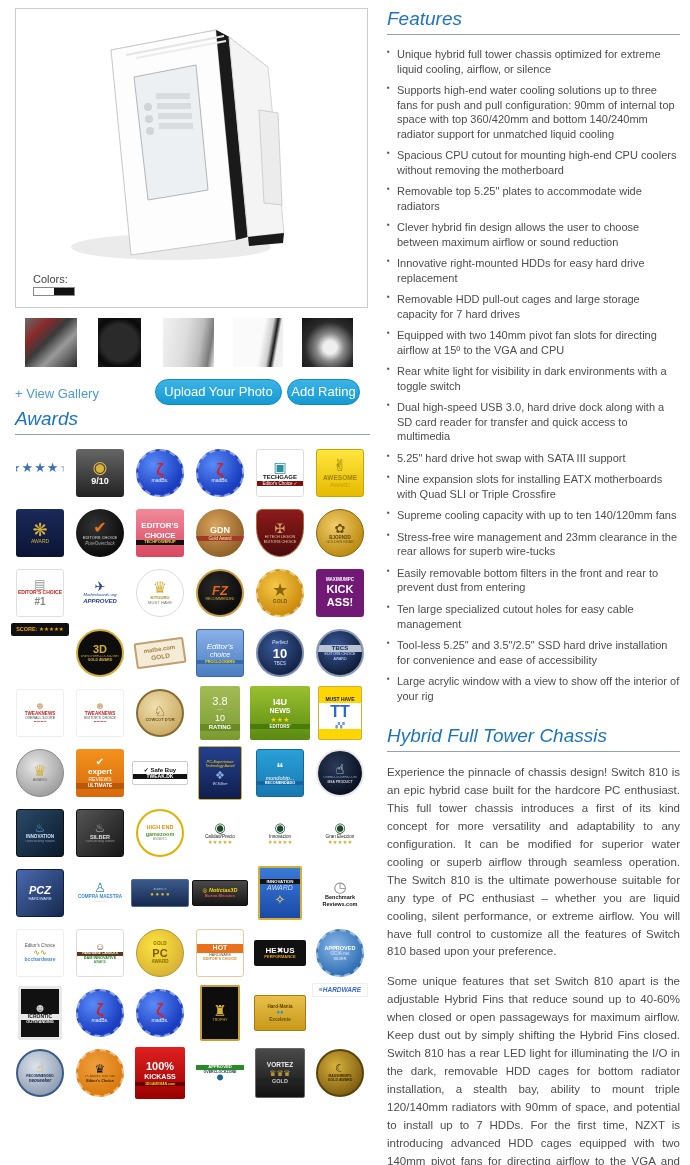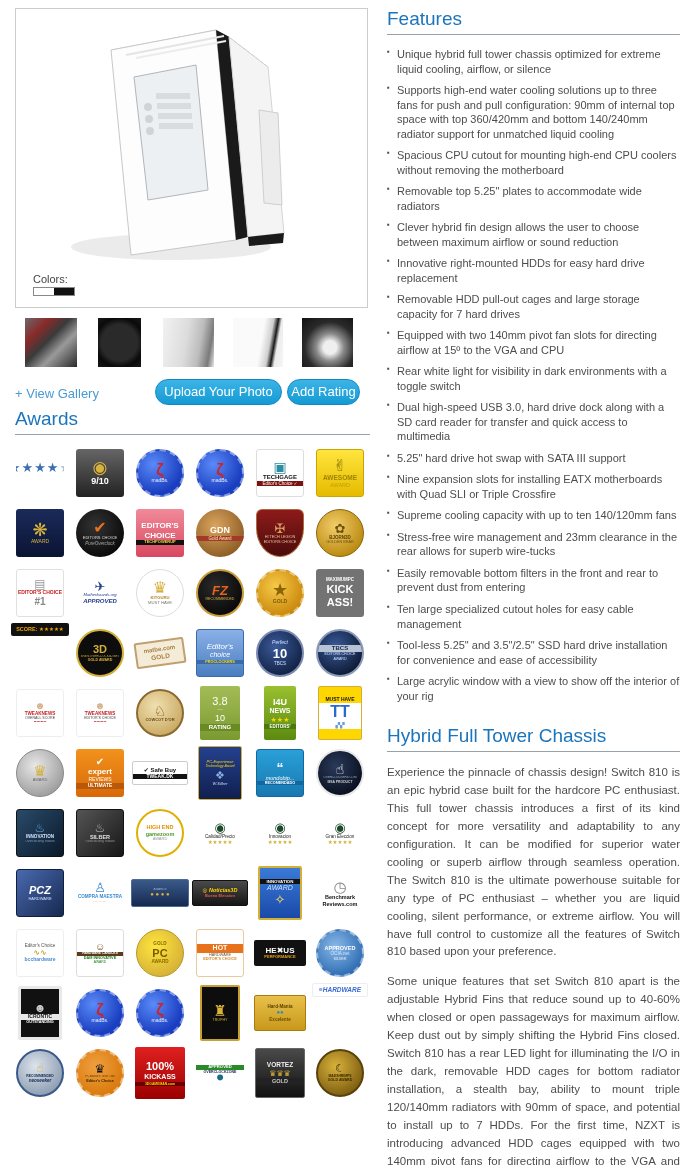--- a/index.html
+++ b/index.html
@@ -16,21 +16,21 @@
 
   .thumb{position:absolute;top:318px;height:49px;cursor:pointer;}
 
   .view-gallery{position:absolute;left:15px;top:386px;font-size:13px;color:#4a9ad4;cursor:pointer;}
   .pill-btn{position:absolute;top:379px;height:26px;border:1px solid #1089c2;border-radius:13px;
     background:linear-gradient(180deg,#3cb4e6,#149ad4);color:#fff;font-size:13px;text-align:center;
     line-height:24px;cursor:pointer;box-sizing:border-box;}
   #upload-btn{left:155px;width:127px;}
   #rating-btn{left:287px;width:73px;}
 
-  .section-title{color:#1c75bc;font-size:19px;font-weight:400;margin:0;}
+  .section-title{color:#1c75bc;font-size:19px;font-weight:400;margin:0;font-style:italic;}
   .section-rule{border:none;border-top:1px solid #99a1a8;margin:4px 0 0 0;}
 
   .awards-head{position:absolute;left:15px;top:408px;width:355px;}
 
   
   .awards-grid{position:absolute;left:10px;top:443px;display:grid;grid-template-columns:repeat(6,60px);grid-auto-rows:60px;}
   .award-cell{display:flex;align-items:center;justify-content:center;}
   .award{width:48px;height:48px;display:flex;flex-direction:column;align-items:center;justify-content:center;
     text-align:center;overflow:hidden;box-sizing:border-box;line-height:1;}
   .shape-circle{border-radius:50%;}
@@ -212,21 +212,21 @@
           <span class="aw-line" style="color: rgb(217, 178, 58); font-size: 3.6px;">RECOMMENDED</span>
         </div>
       </div>
       <div class="award-cell">
         <div class="award shape-seal" style="background: radial-gradient(circle at 40% 35%, rgb(247, 201, 72), rgb(200, 134, 10) 80%);">
           <span class="aw-glyph" style="color: rgb(138, 101, 8); font-size: 18px;">★</span>
           <span class="aw-line" style="color: rgb(122, 90, 8); font-size: 5px; font-weight: bold;">GOLD</span>
         </div>
       </div>
       <div class="award-cell">
-        <div class="award shape-square" style="background: #737373;">
+        <div class="award shape-square" style="background: #701a75;">
           <span class="aw-line" style="color: rgb(255, 255, 255); font-size: 4.5px; font-weight: bold;">MAXIMUMPC</span>
           <span class="aw-line" style="color: rgb(255, 255, 255); font-size: 11px; font-weight: bold;">KICK</span>
           <span class="aw-line" style="color: rgb(255, 255, 255); font-size: 11px; font-weight: bold;">ASS!</span>
         </div>
       </div>
       <div class="award-cell" style="align-items: flex-start;">
         <div class="award shape-rect" style="background: rgb(17, 17, 17); width: 58px; height: 13px;">
           <span class="aw-line" style="color: rgb(240, 165, 0); font-size: 5.5px; font-weight: bold;">SCORE: ★★★★★</span>
         </div>
       </div>
@@ -288,21 +288,21 @@
       </div>
       <div class="award-cell">
         <div class="award shape-rect" style="background: linear-gradient(rgb(164, 188, 86), rgb(122, 154, 48)); width: 40px; height: 54px;">
           <span class="aw-line" style="color: rgb(255, 255, 255); font-size: 11px;">3.8</span>
           <span class="aw-line" style="color: rgb(232, 240, 208); font-size: 4px;">──</span>
           <span class="aw-line" style="color: rgb(255, 255, 255); font-size: 9px;">10</span>
           <span class="aw-line" style="color: rgb(255, 255, 255); font-size: 6px; font-weight: bold; background: rgb(106, 138, 36);">RATING</span>
         </div>
       </div>
       <div class="award-cell">
-        <div class="award shape-rect" style="background: linear-gradient(rgb(154, 192, 48), rgb(90, 138, 16)); width: 32px; height: 54px;">
+        <div class="award shape-rect" style="background: linear-gradient(rgb(154, 192, 48), rgb(90, 138, 16)); width: 60px; height: 54px;">
           <span class="aw-line" style="color: rgb(255, 255, 255); font-size: 9px; font-weight: bold;">I4U</span>
           <span class="aw-line" style="color: rgb(255, 255, 255); font-size: 7px; font-weight: bold;">NEWS</span>
           <span class="aw-line" style="color: rgb(255, 215, 0); font-size: 7px;">★★★</span>
           <span class="aw-line" style="color: rgb(255, 255, 255); font-size: 4.5px; font-weight: bold; background: rgb(74, 122, 10);">EDITORS'</span>
         </div>
       </div>
       <div class="award-cell">
         <div class="award shape-rect" style="background: rgb(255, 215, 0); border: 1px solid rgb(212, 175, 55); width: 44px; height: 54px;">
           <span class="aw-line" style="color: rgb(17, 17, 17); font-size: 5px; font-weight: bold;">MUST HAVE</span>
           <span class="aw-line" style="color: rgb(42, 106, 208); font-size: 16px; font-weight: bold; background: rgb(255, 255, 255);">TT</span>

